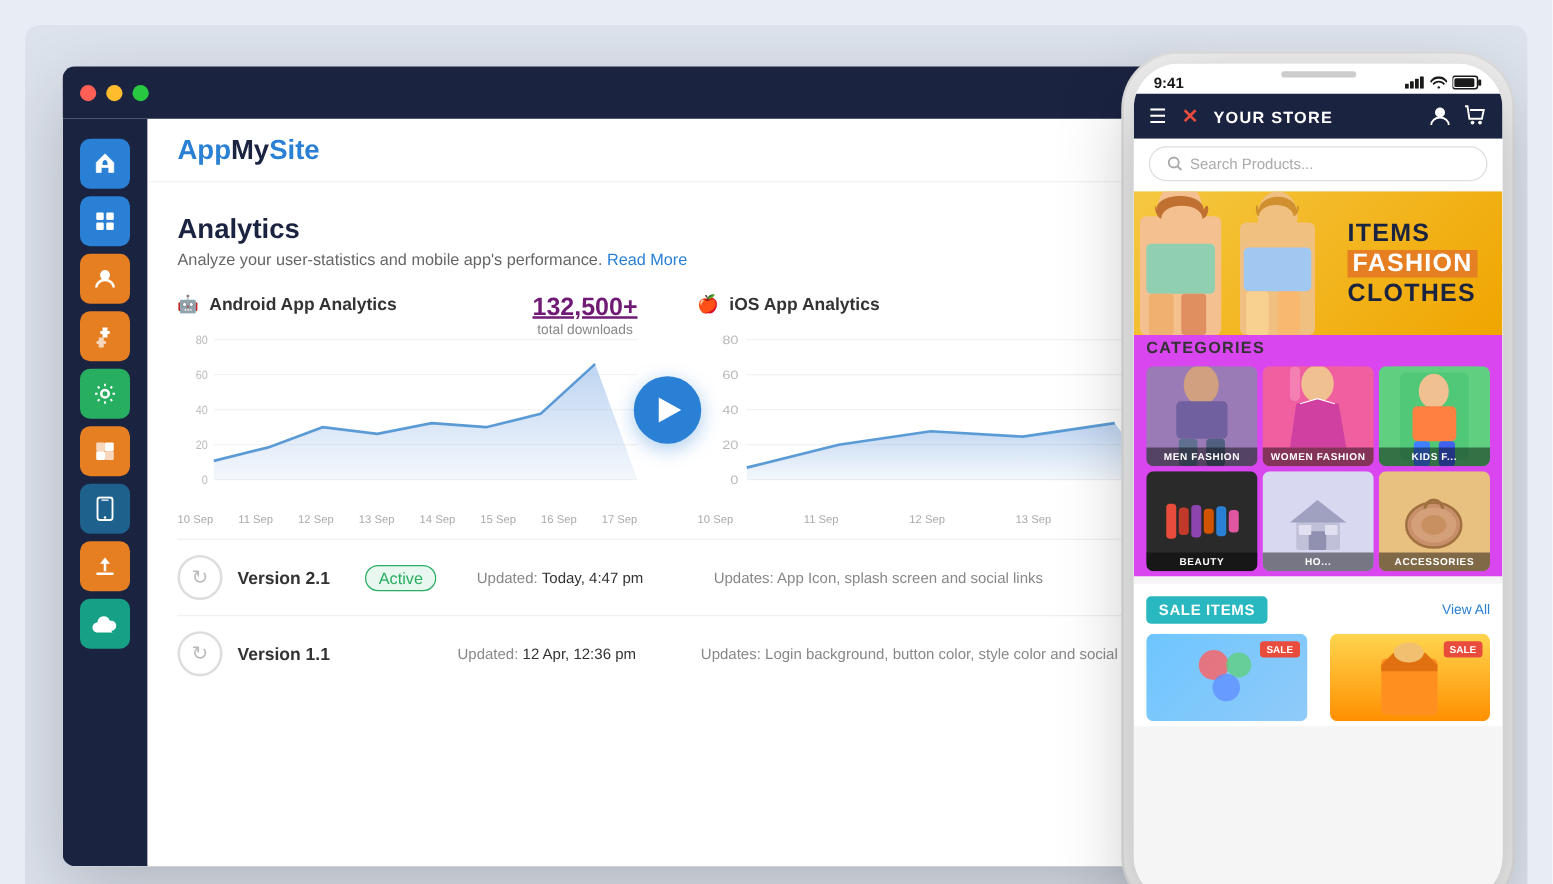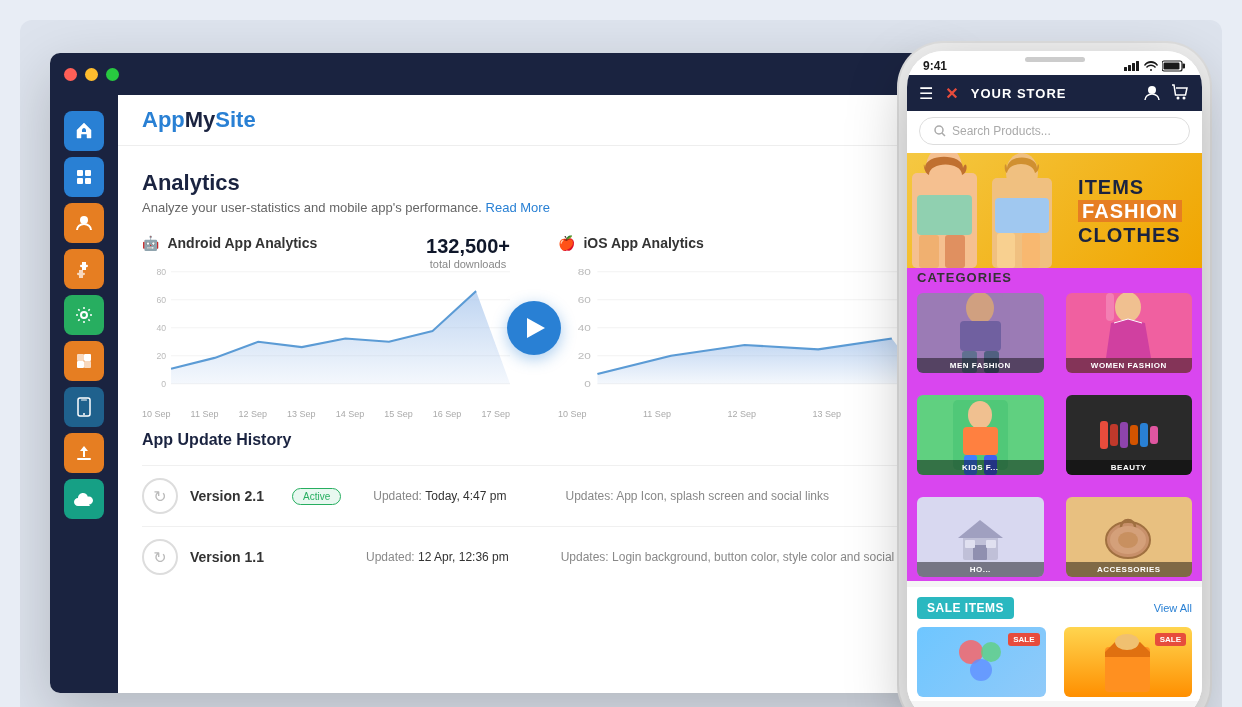--- a/index.html
+++ b/index.html
@@ -171,21 +171,22 @@
     .total-downloads {
       position: absolute;
       top: 0;
       right: 0;
       text-align: center;
     }
 
     .total-downloads .count {
       font-size: 20px;
       font-weight: 700;
-      color: #0f172a;
+      color: #701a75;
+      text-decoration: underline;
     }
 
     .total-downloads .label {
       font-size: 11px;
       color: #888;
     }
 
     .chart-area {
       height: 160px;
       position: relative;
@@ -275,21 +276,21 @@
       font-weight: 600;
       color: #333;
       width: 90px;
     }
 
     .active-badge {
       background: #e8f8f0;
       color: #27ae60;
       border: 1px solid #27ae60;
       border-radius: 12px;
-      font-size: 10px;
+      font-size: 13px;
       padding: 2px 10px;
       margin-right: 20px;
     }
 
     .version-updated {
       font-size: 12px;
       color: #888;
       flex: 1;
     }
 
@@ -387,22 +388,22 @@
     .categories-title {
       font-size: 13px;
       font-weight: 700;
       color: #333;
       letter-spacing: 1px;
       margin-bottom: 8px;
     }
 
     .categories-grid {
       display: grid;
-      grid-template-columns: repeat(2, 1fr);
-      gap: 22px;
+      grid-template-columns: repeat(3, 1fr);
+      gap: 4px;
     }
 
     .category-card {
       height: 80px;
       border-radius: 6px;
       overflow: hidden;
       position: relative;
       cursor: pointer;
     }
 
@@ -734,21 +735,20 @@
                     <span>11 Sep</span>
                     <span>12 Sep</span>
                     <span>13 Sep</span>
                     <span>14 Sep</span>
                 </div>
               </div>
             </div>
           </div>
 
           <div class="update-history">
-            <div class="section-title">App Update History</div>
 
             <div class="version-row">
               <div class="refresh-icon">↻</div>
               <div class="version-name">Version 2.1</div>
               <span class="active-badge">Active</span>
               <div class="version-updated">
                 Updated: <strong>Today, 4:47 pm</strong>
               </div>
               <div class="version-updates">
                 Updates: <span>App Icon, splash screen and social links</span>

